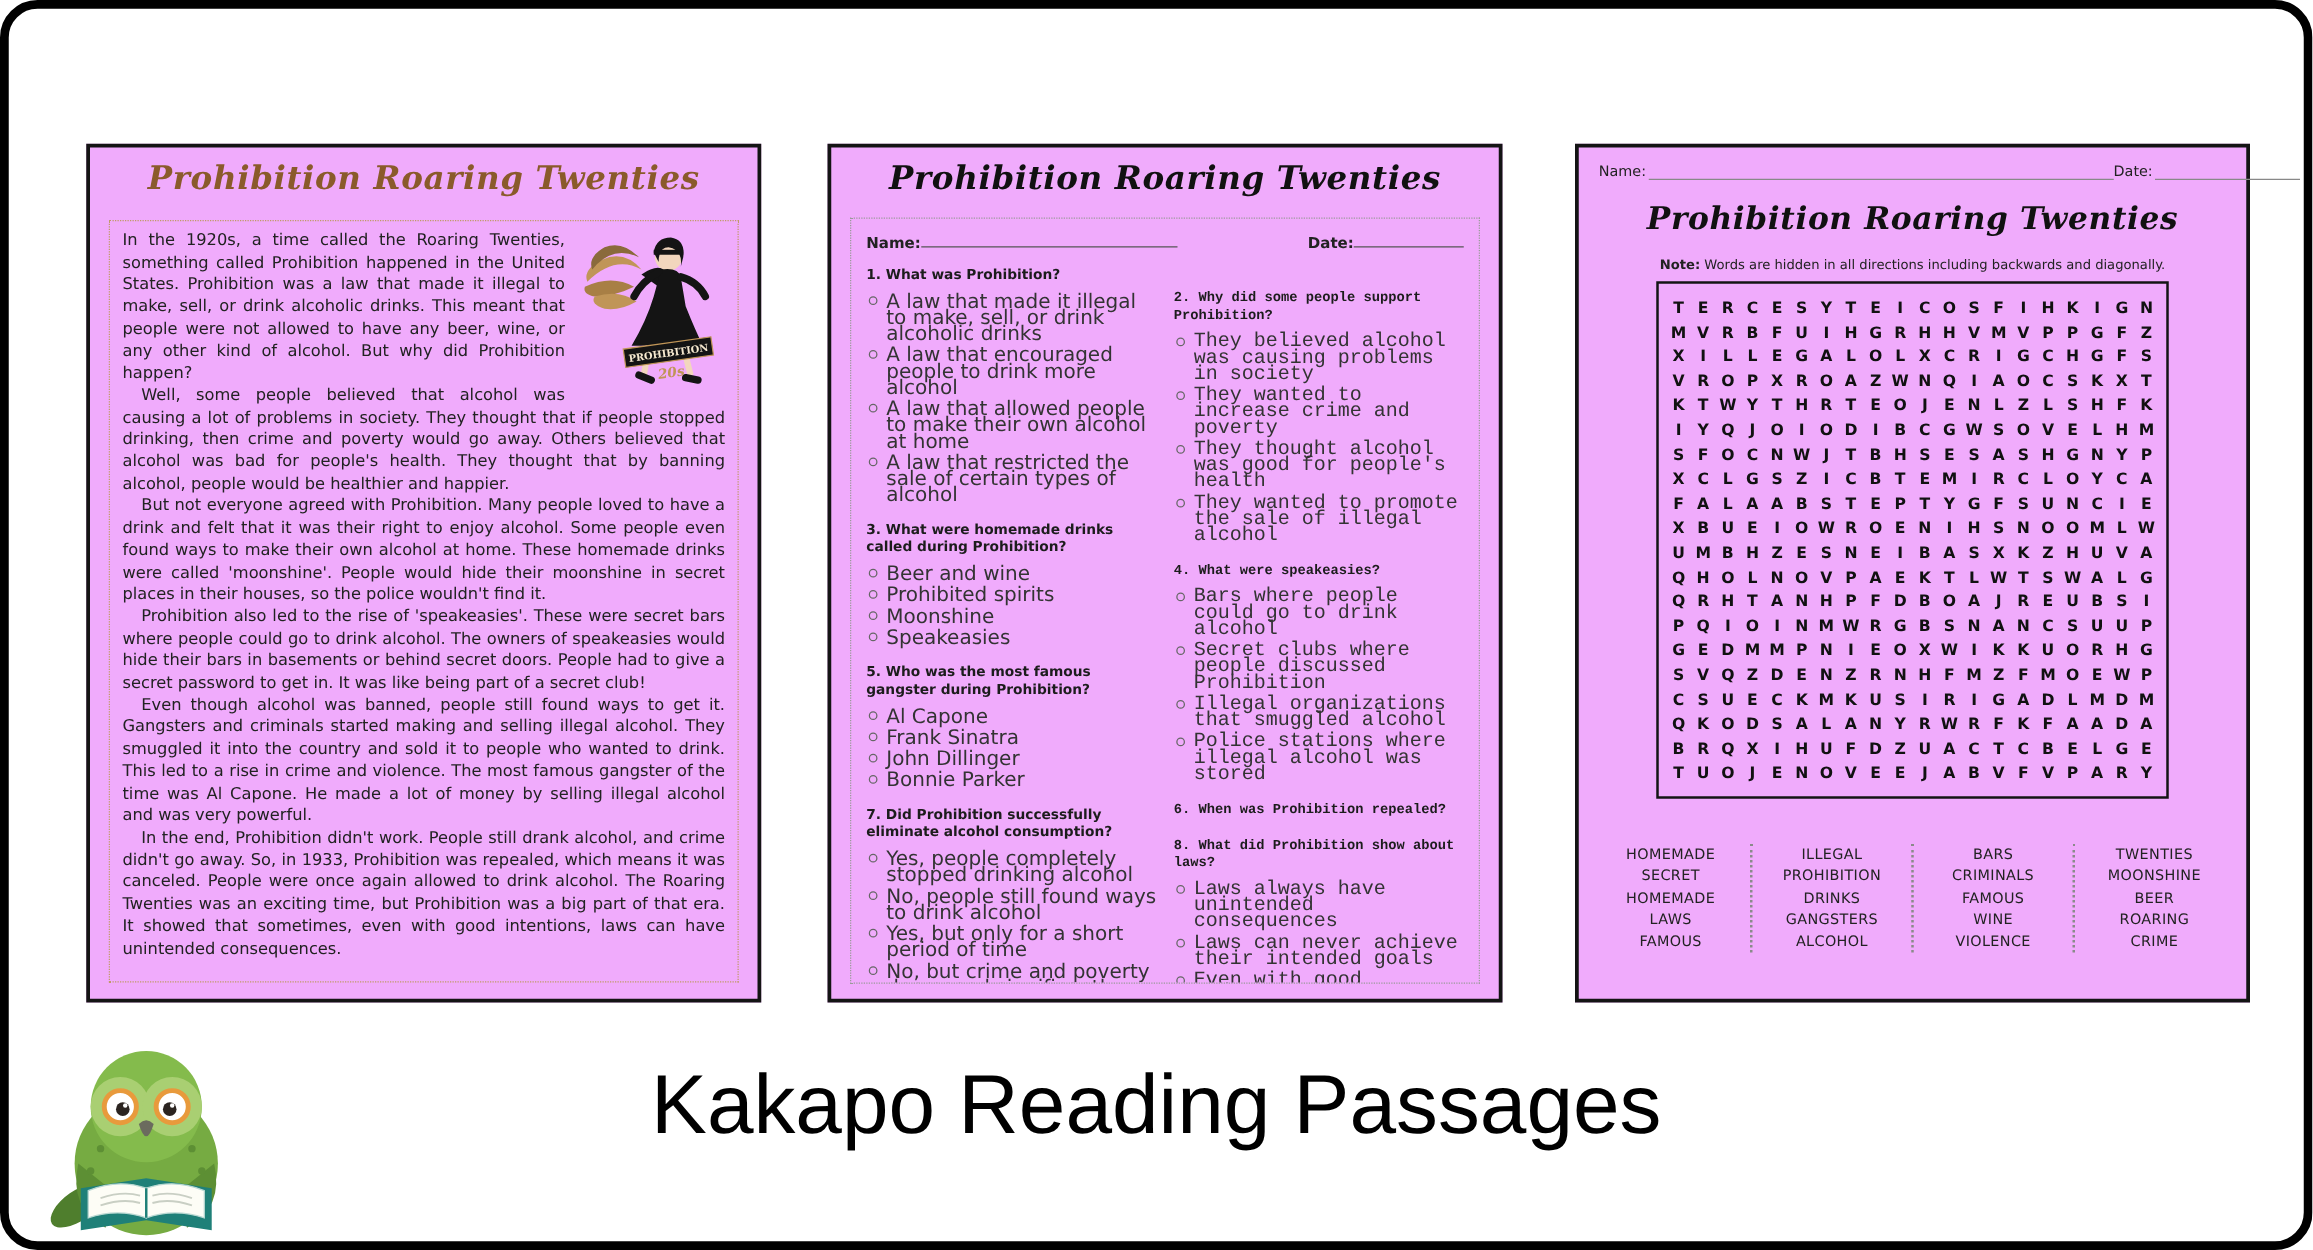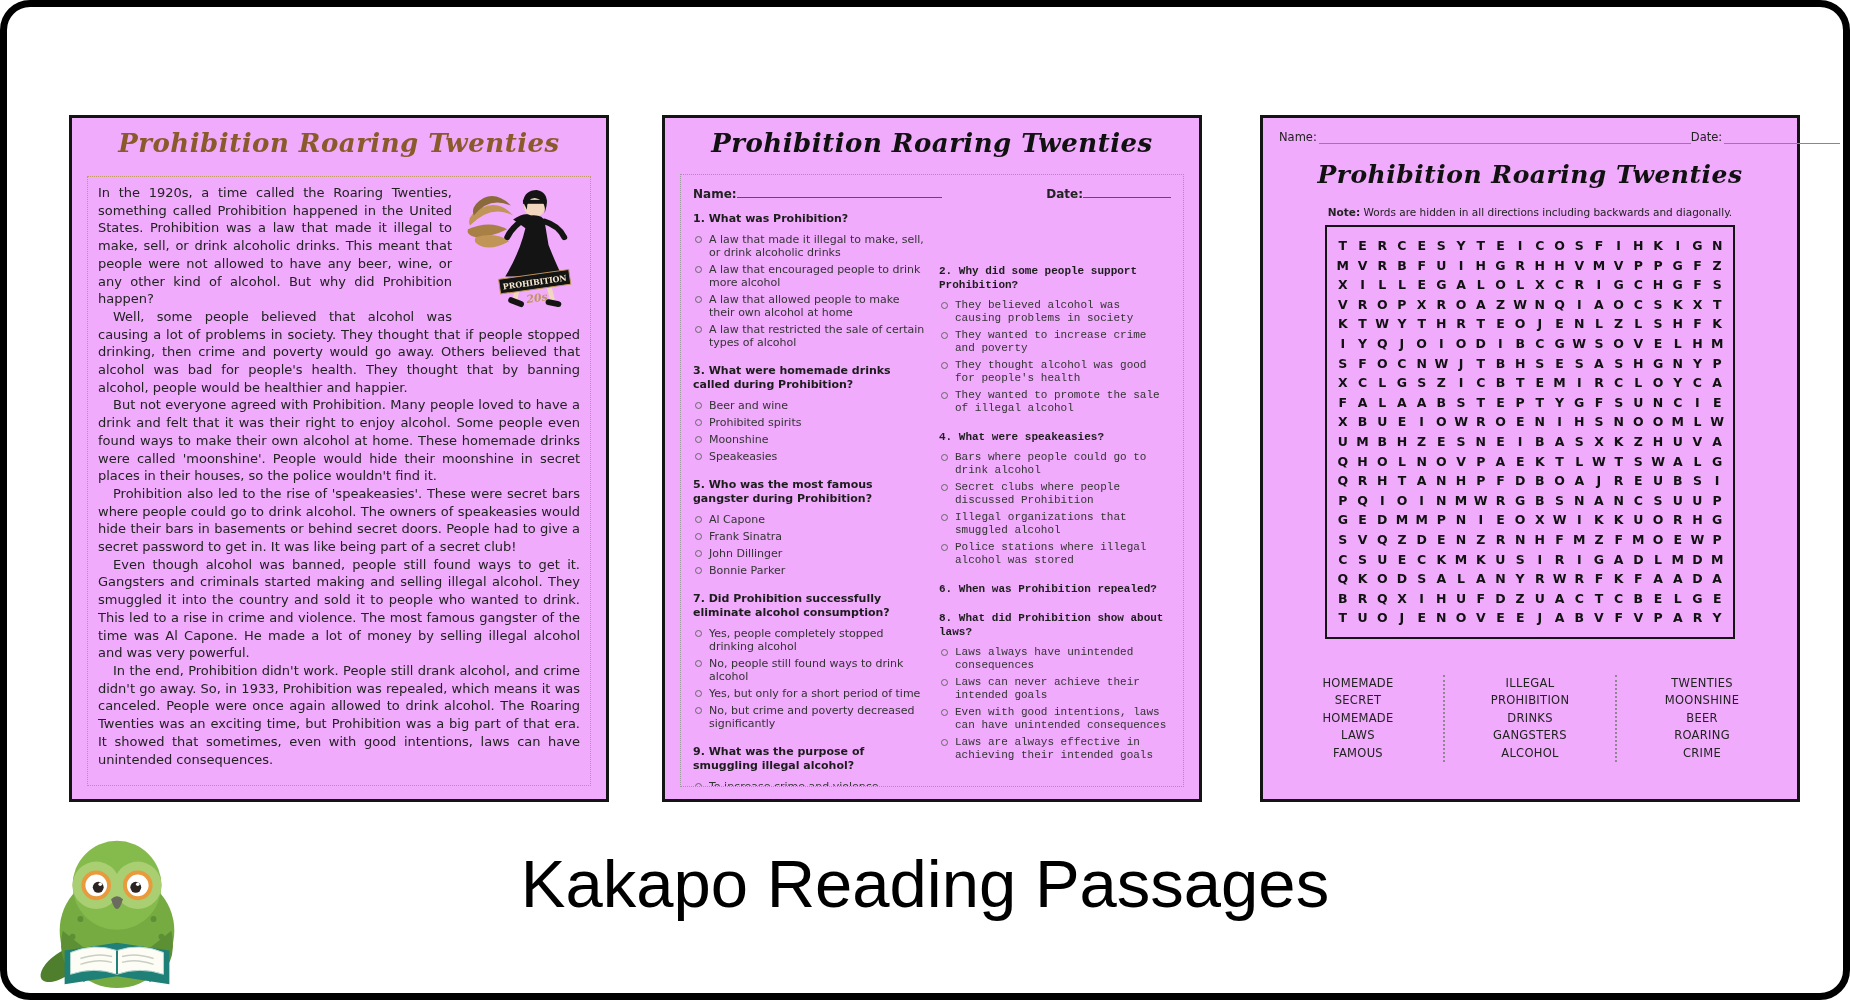--- a/index.html
+++ b/index.html
@@ -40,21 +40,21 @@
   .field-label{font-size:12px; font-weight:bold; color:#222;}
   .field-line{display:inline-block; border-bottom:1.5px solid #555; height:11px;}
   .name-line{width:205px;}
   .date-line{width:88px;}
   .q-cols{display:flex; gap:14px;align-items:center;}
   .q-col{flex:1;}
   .q-col.right{padding-top:20px;font-family:Liberation Mono, monospace;}
   .question{margin-bottom:15px;}
   .q-head{font-weight:bold; font-size:11px; line-height:14px; color:#1c1c1c; margin-bottom:7px;}
   .opts{list-style:none; margin:0; padding:0;}
-  .opts li{display:flex; align-items:flex-start; margin:4px 0; font-size:11px; line-height:13px; color:#333;}
+  .opts li{display:flex; align-items:flex-start; margin:4px 0; font-size:16px; line-height:13px; color:#333;}
   .bullet{flex:0 0 5px; width:5px; height:5px; border:1px solid #666; border-radius:50%; margin:3px 7px 0 2px;}
   
   .ws-header{display:flex; align-items:flex-end; padding:12px 16px 0 16px;}
   .ws-header .field-label{font-weight:normal; font-size:11.5px; color:#222;}
   .ws-name-line{flex:0 0 372px; border-bottom:1.5px solid #888; height:10px; margin-left:2px;}
   .ws-spacer{flex:1;}
   .ws-date-line{flex:0 0 116px; border-bottom:1.5px solid #888; height:10px; margin-left:2px;}
   .page3 .script-title{margin-top:16px; font-size:25px;}
   .ws-note{text-align:center; font-size:10.5px; color:#222; margin-top:17px;}
   .ws-grid-border{width:410px; margin:7px auto 0 auto; border:2.5px solid #141414; box-sizing:border-box; padding:9px 6px;}
@@ -724,20 +724,27 @@
           <div class="word">HOMEMADE</div>
           <div class="word">LAWS</div>
           <div class="word">FAMOUS</div>
         </div>
         <div class="word-col">
           <div class="word">ILLEGAL</div>
           <div class="word">PROHIBITION</div>
           <div class="word">DRINKS</div>
           <div class="word">GANGSTERS</div>
           <div class="word">ALCOHOL</div>
+        </div>
+        <div class="word-col">
+          <div class="word">BARS</div>
+          <div class="word">CRIMINALS</div>
+          <div class="word">FAMOUS</div>
+          <div class="word">WINE</div>
+          <div class="word">VIOLENCE</div>
         </div>
         <div class="word-col">
           <div class="word">TWENTIES</div>
           <div class="word">MOONSHINE</div>
           <div class="word">BEER</div>
           <div class="word">ROARING</div>
           <div class="word">CRIME</div>
         </div>
       </div>
   </div>

